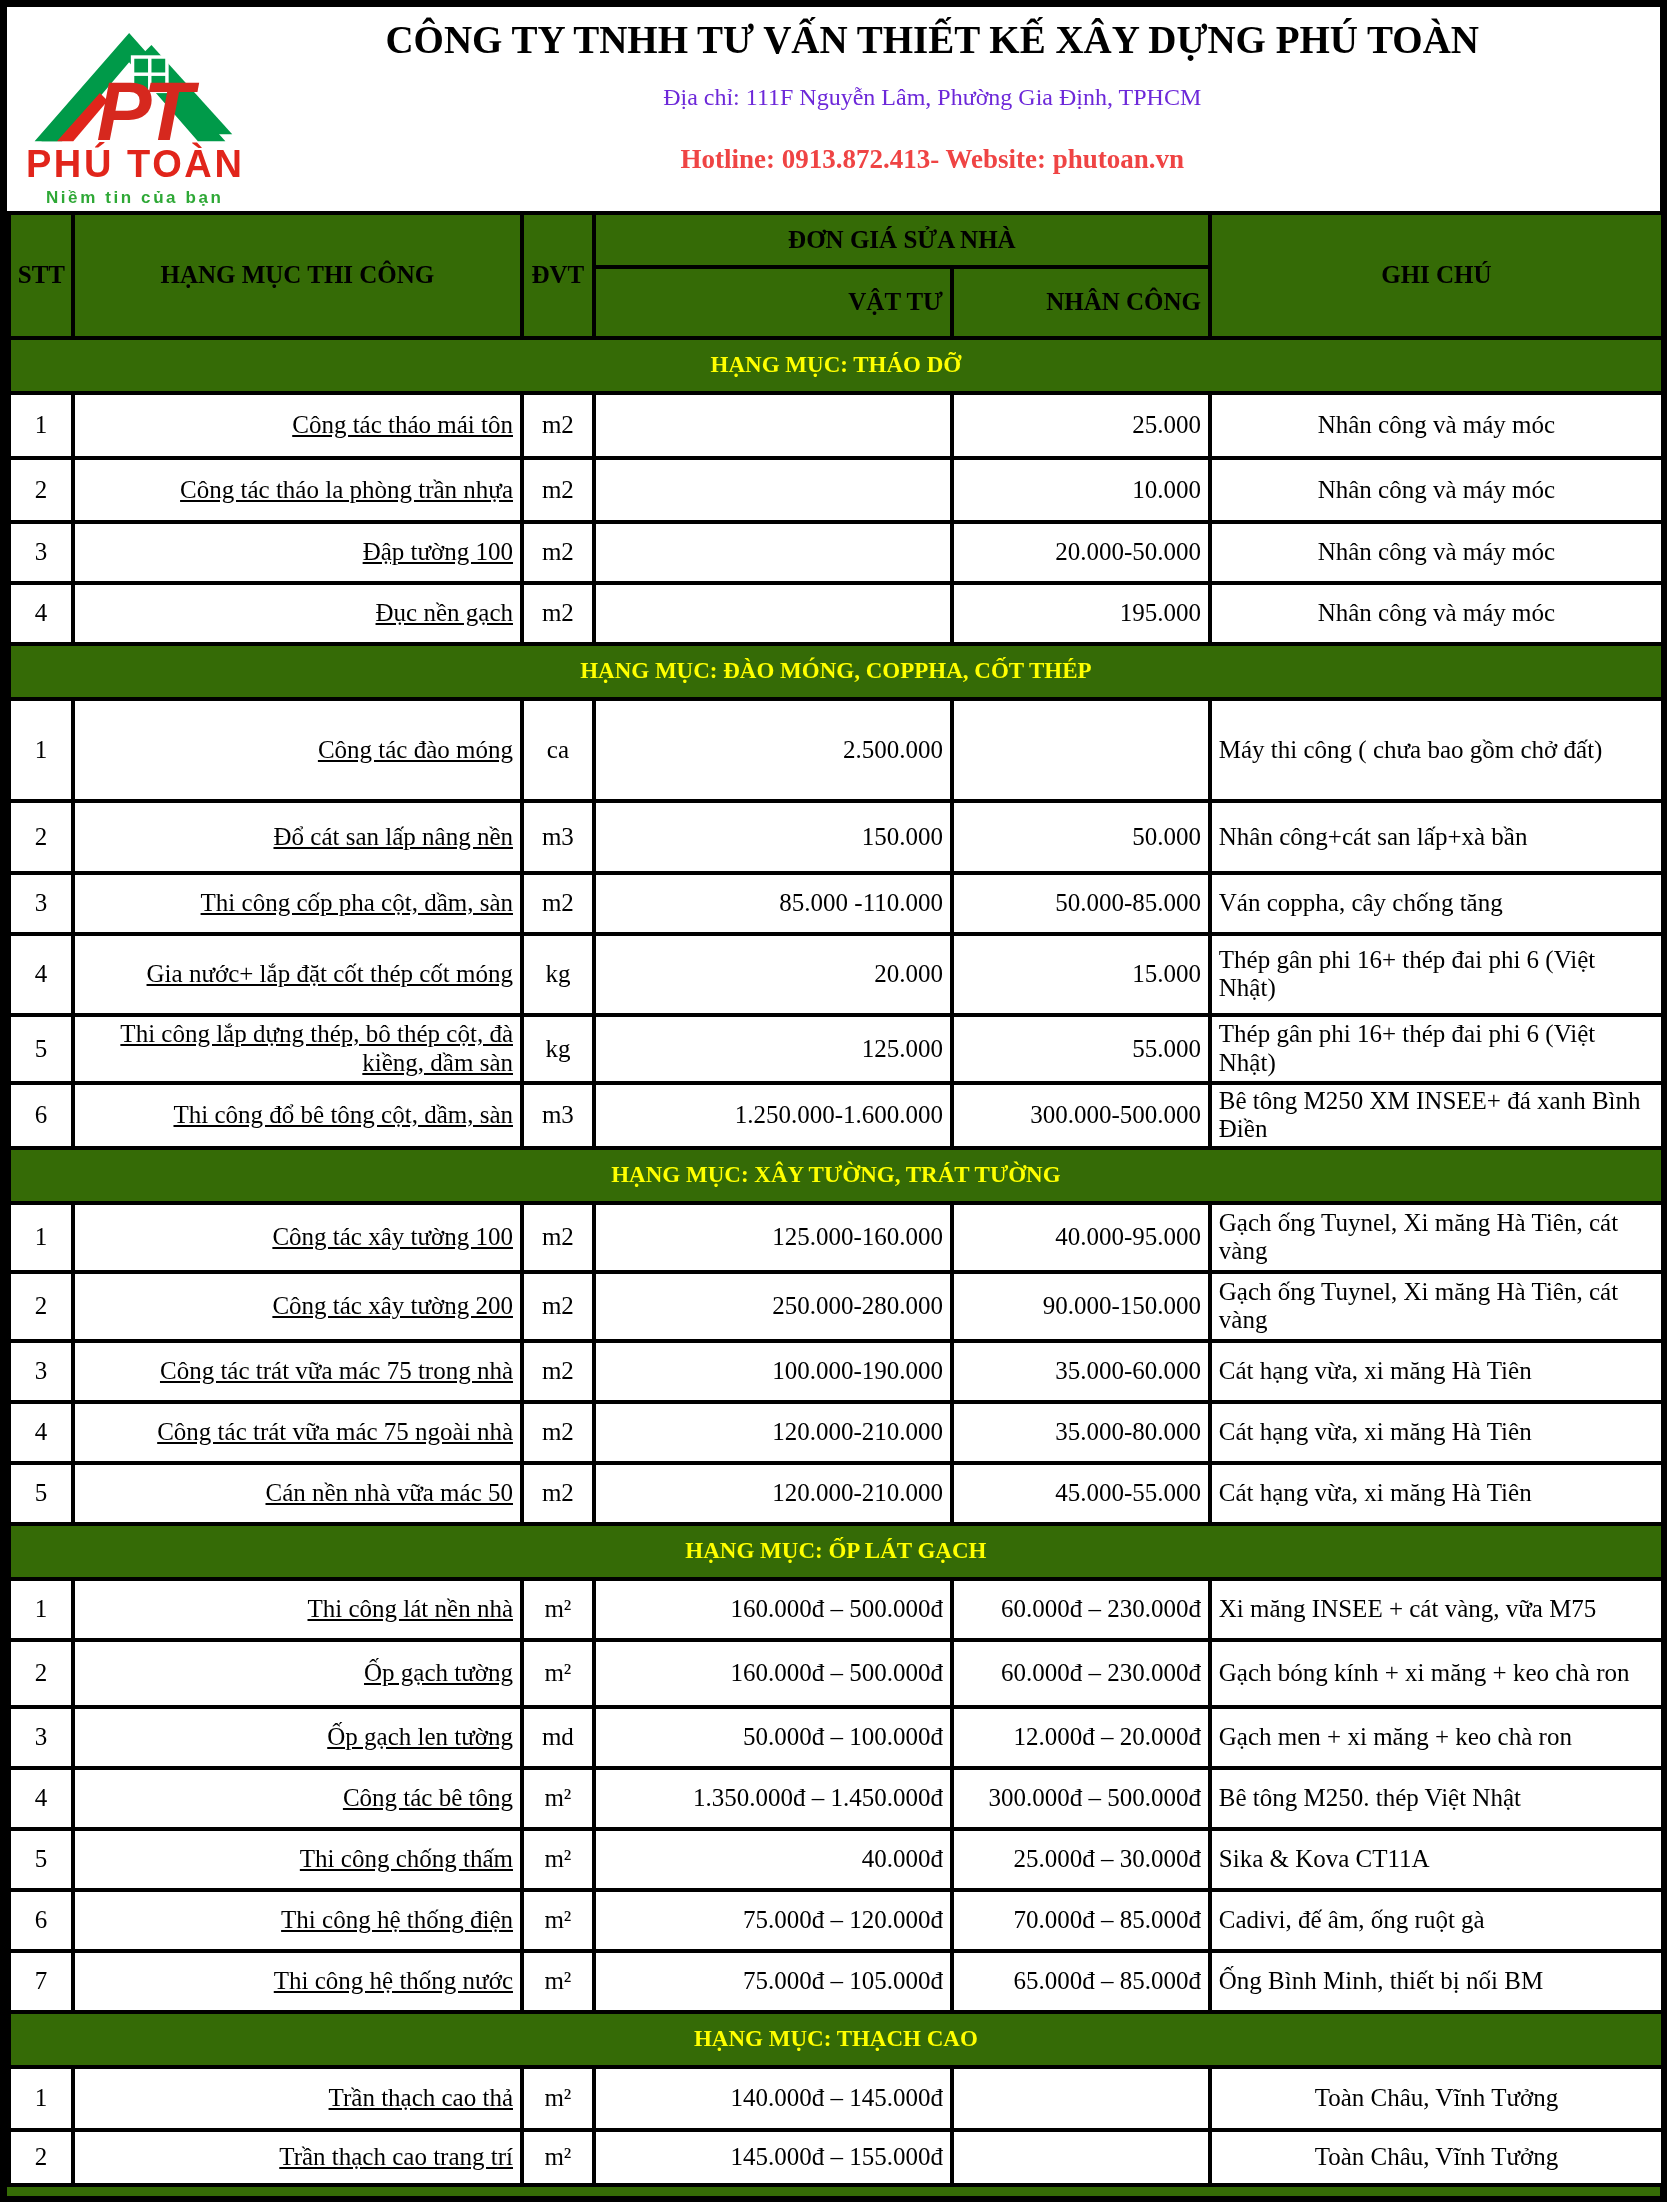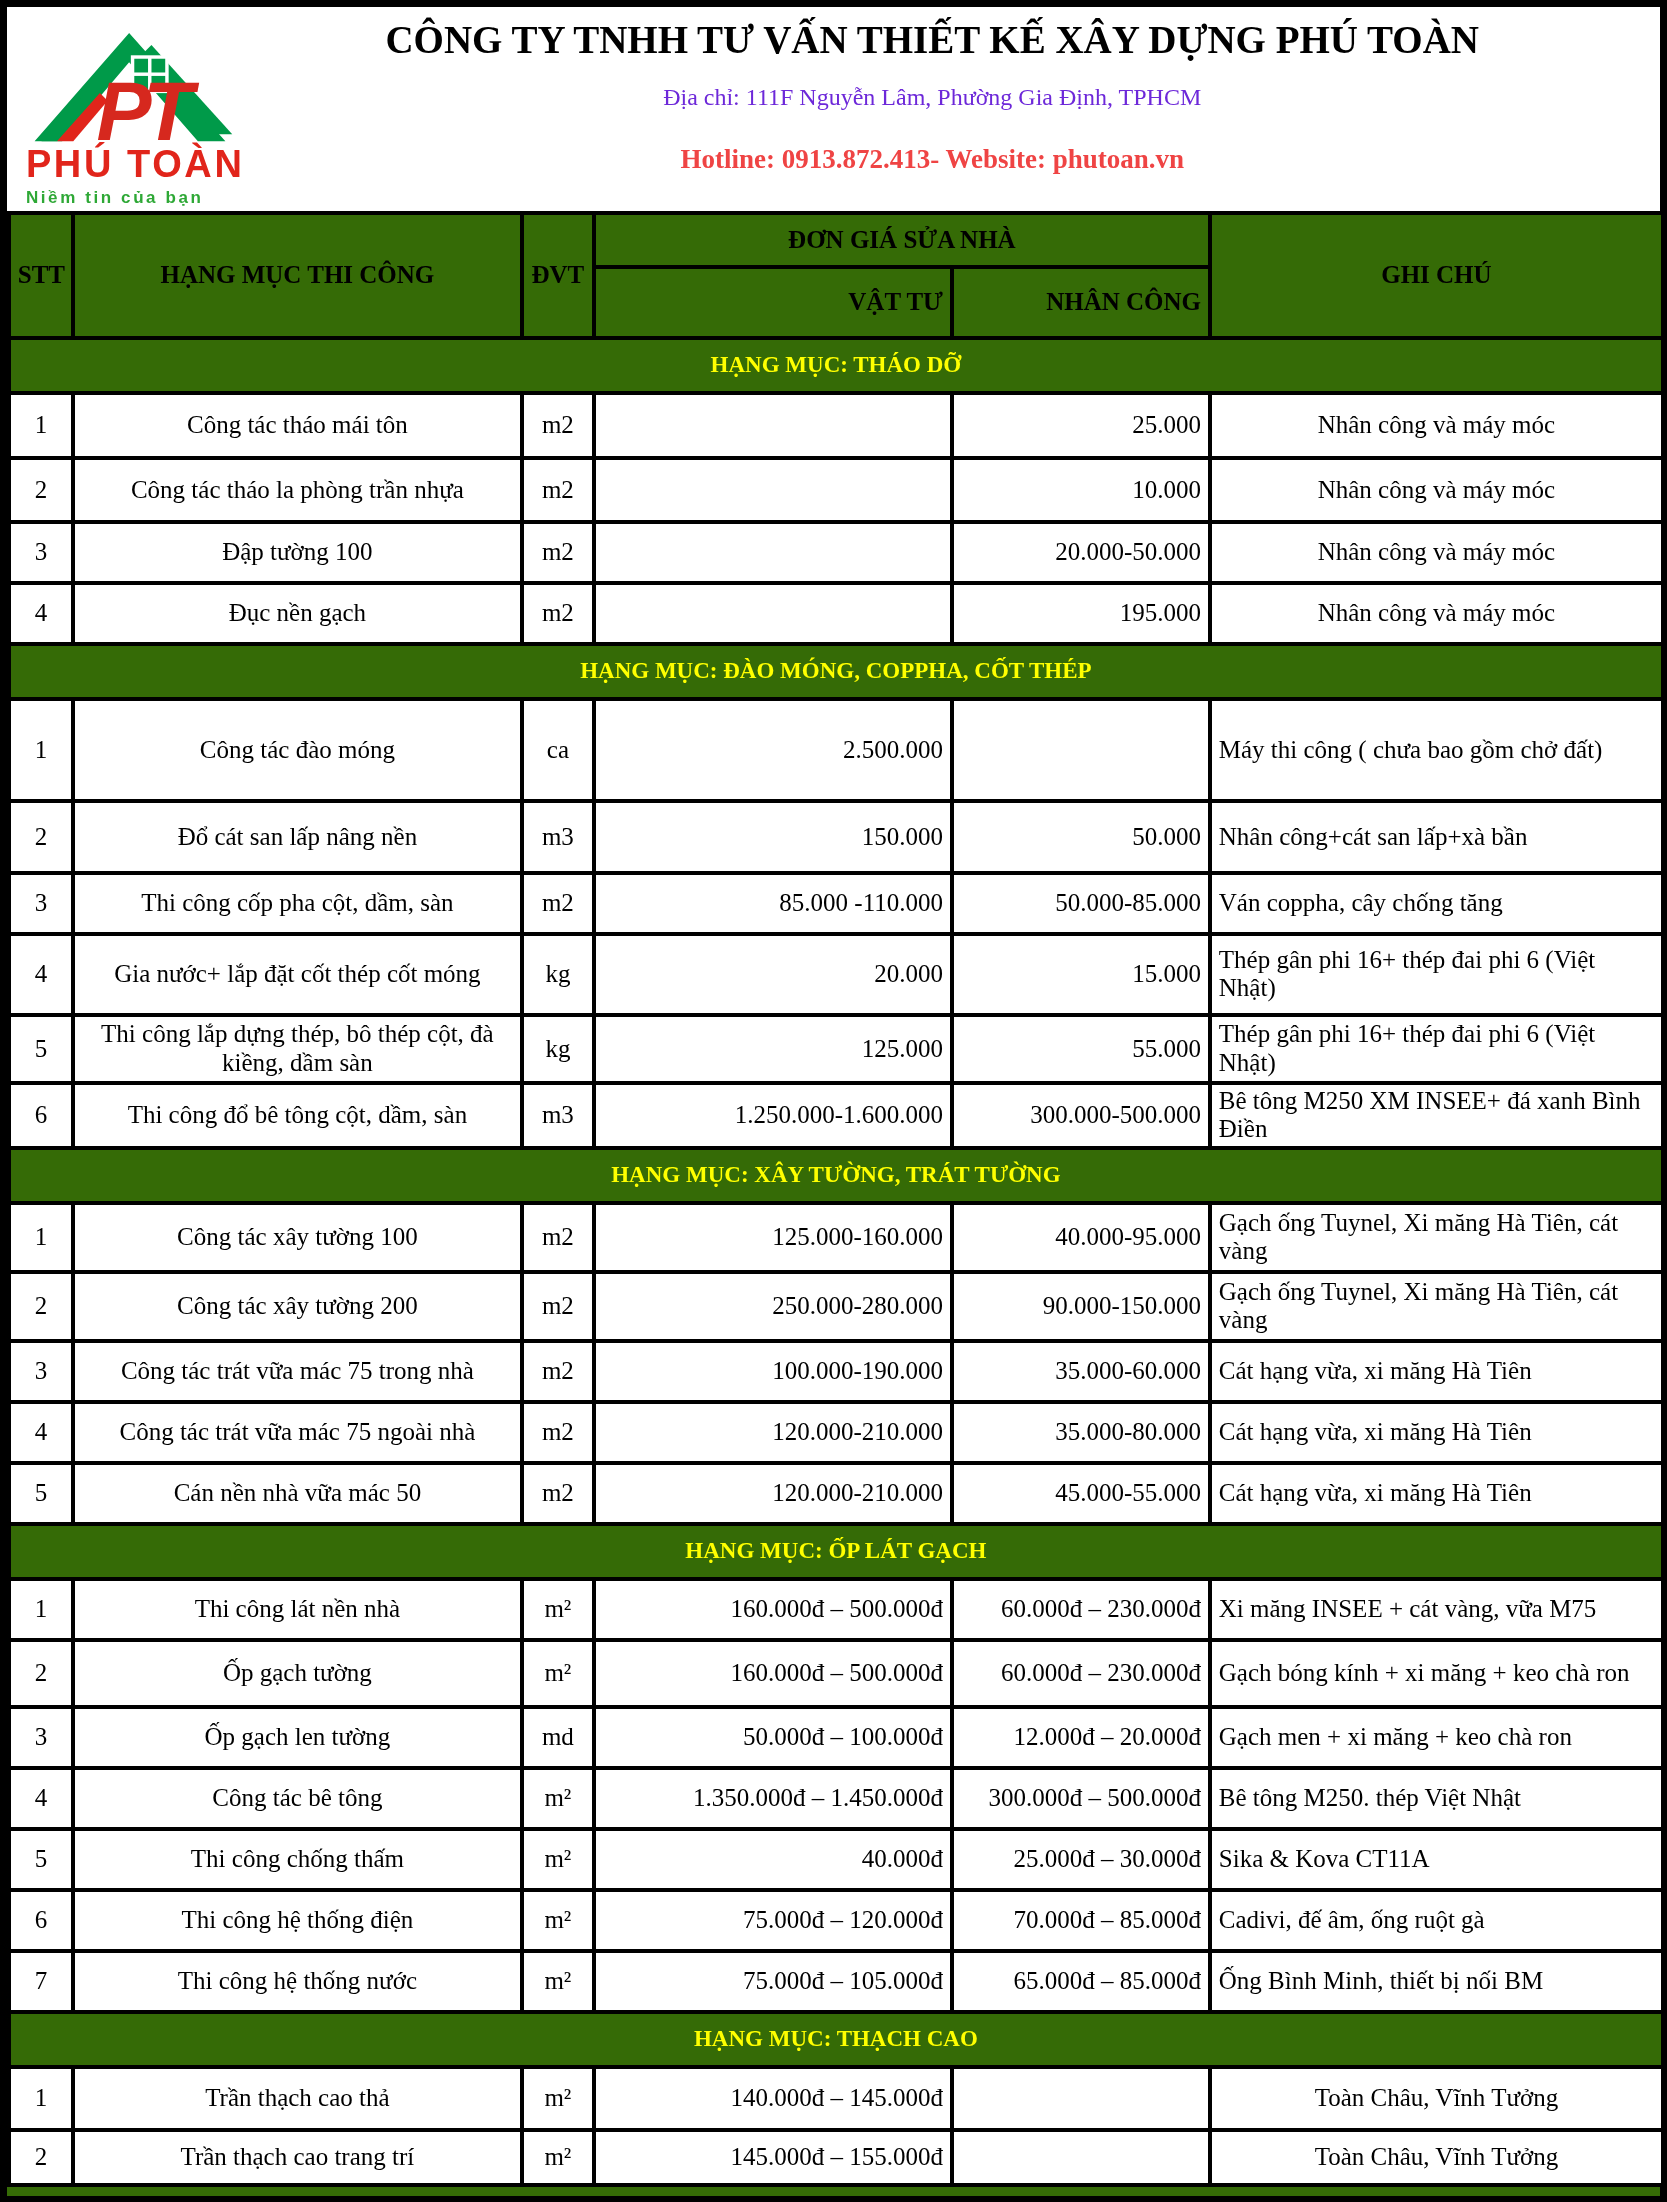--- a/index.html
+++ b/index.html
@@ -44,20 +44,21 @@
     margin-top:1.7px;
     white-space:nowrap;
   }
   .logo-tagline{
     font-family:"Liberation Sans", sans-serif;
     font-weight:bold;font-size:17px;line-height:1;
     color:var(--tagline-green);
     letter-spacing:2.6px;
     margin-top:6.9px;
     white-space:nowrap;
+    margin-left:20px;
   }
   .company-text{
     position:absolute;left:206px;right:8.6px;top:0;bottom:0;
     display:flex;flex-direction:column;align-items:center;
     text-align:center;
   }
   .company-name{
     margin-top:12px;
     font-weight:bold;font-size:39px;line-height:1.1;color:#000;
     white-space:nowrap;
@@ -101,21 +102,21 @@
   tr.section-row{height:55px;}
   tr.section-row td{
     background:var(--green);
     color:var(--yellow);
     font-weight:bold;
     font-size:23px;
     text-align:center;
   }
   tr.data-row{height:61px;}
   td.c-stt{text-align:center;padding:1.7px 1.7px;}
-  td.c-item{text-align:center;padding-left:8.6px;}
+  td.c-item{text-align:right;padding-left:8.6px;text-decoration:underline;}
   td.c-dvt{text-align:center;}
   td.c-vt, td.c-nc{text-align:right;padding-right:10.3px;}
   td.c-note{text-align:left;padding-left:8.6px;padding-right:6.9px;}
   td.c-note.center{text-align:center;}
   
   #table-body tr:nth-child(2){height:65px;}
   #table-body tr:nth-child(3){height:64px;}
   #table-body tr:nth-child(7){height:102px;}
   #table-body tr:nth-child(8){height:72px;}
   #table-body tr:nth-child(10){height:81px;}

